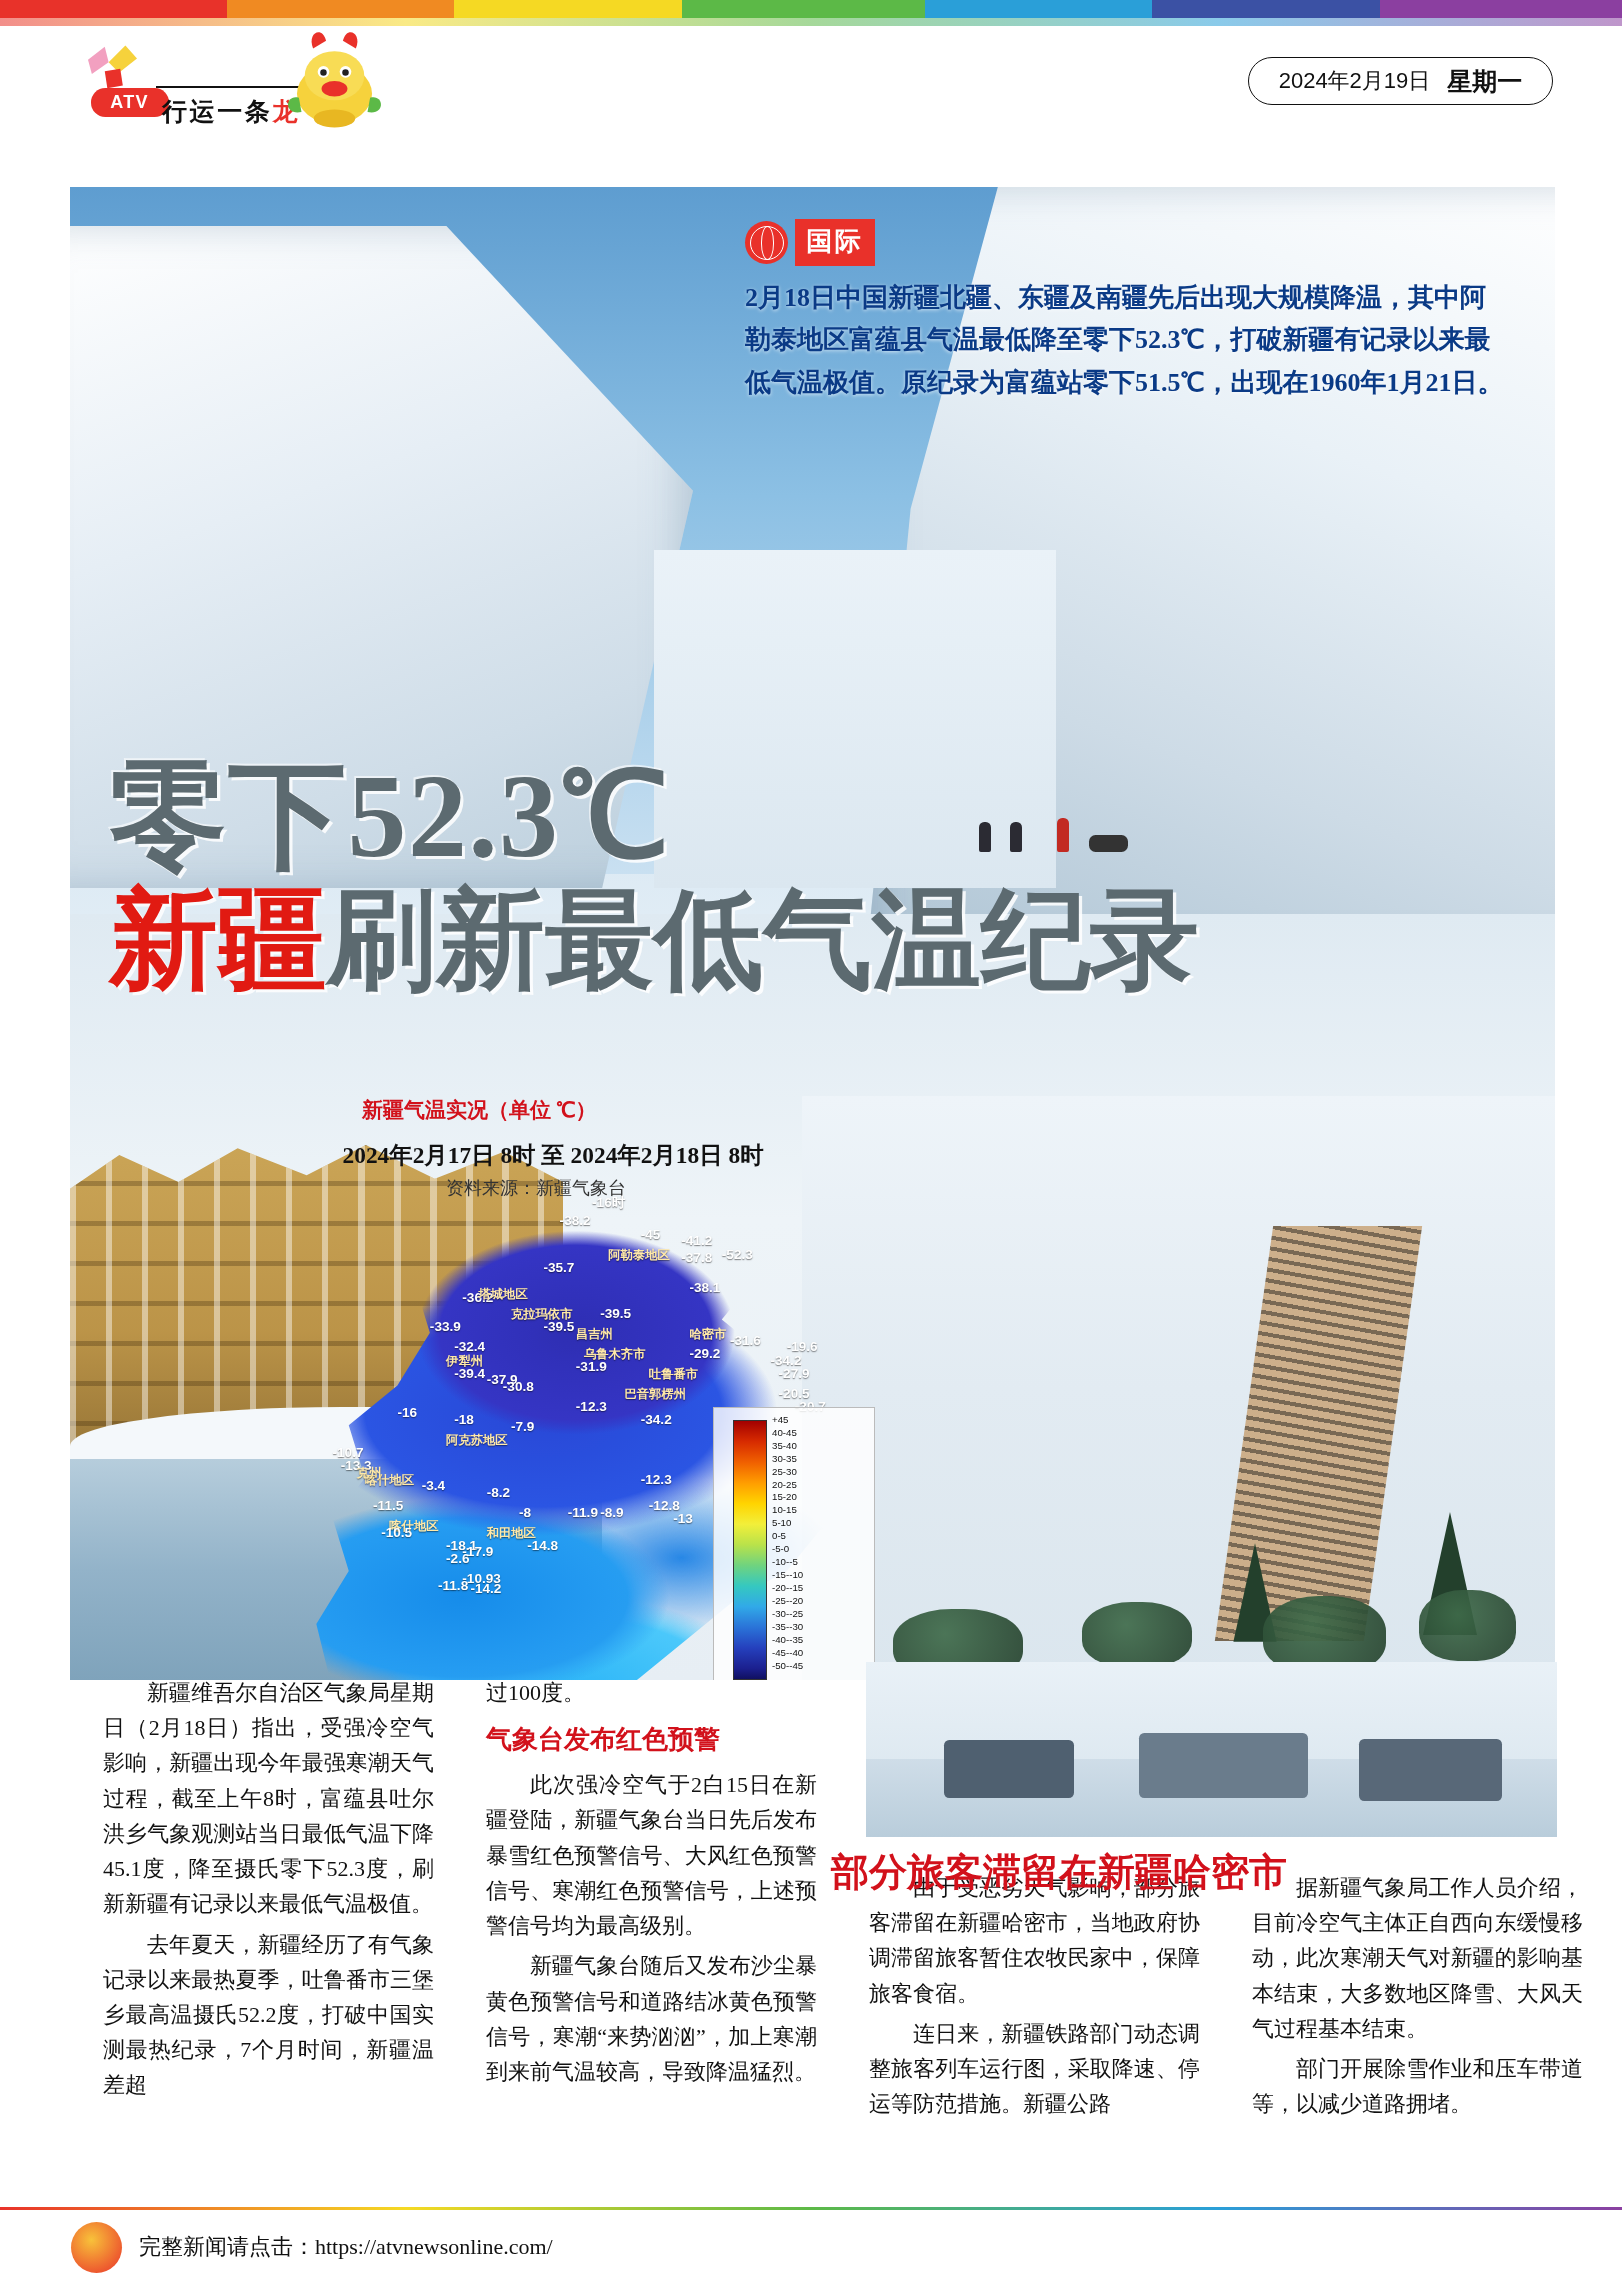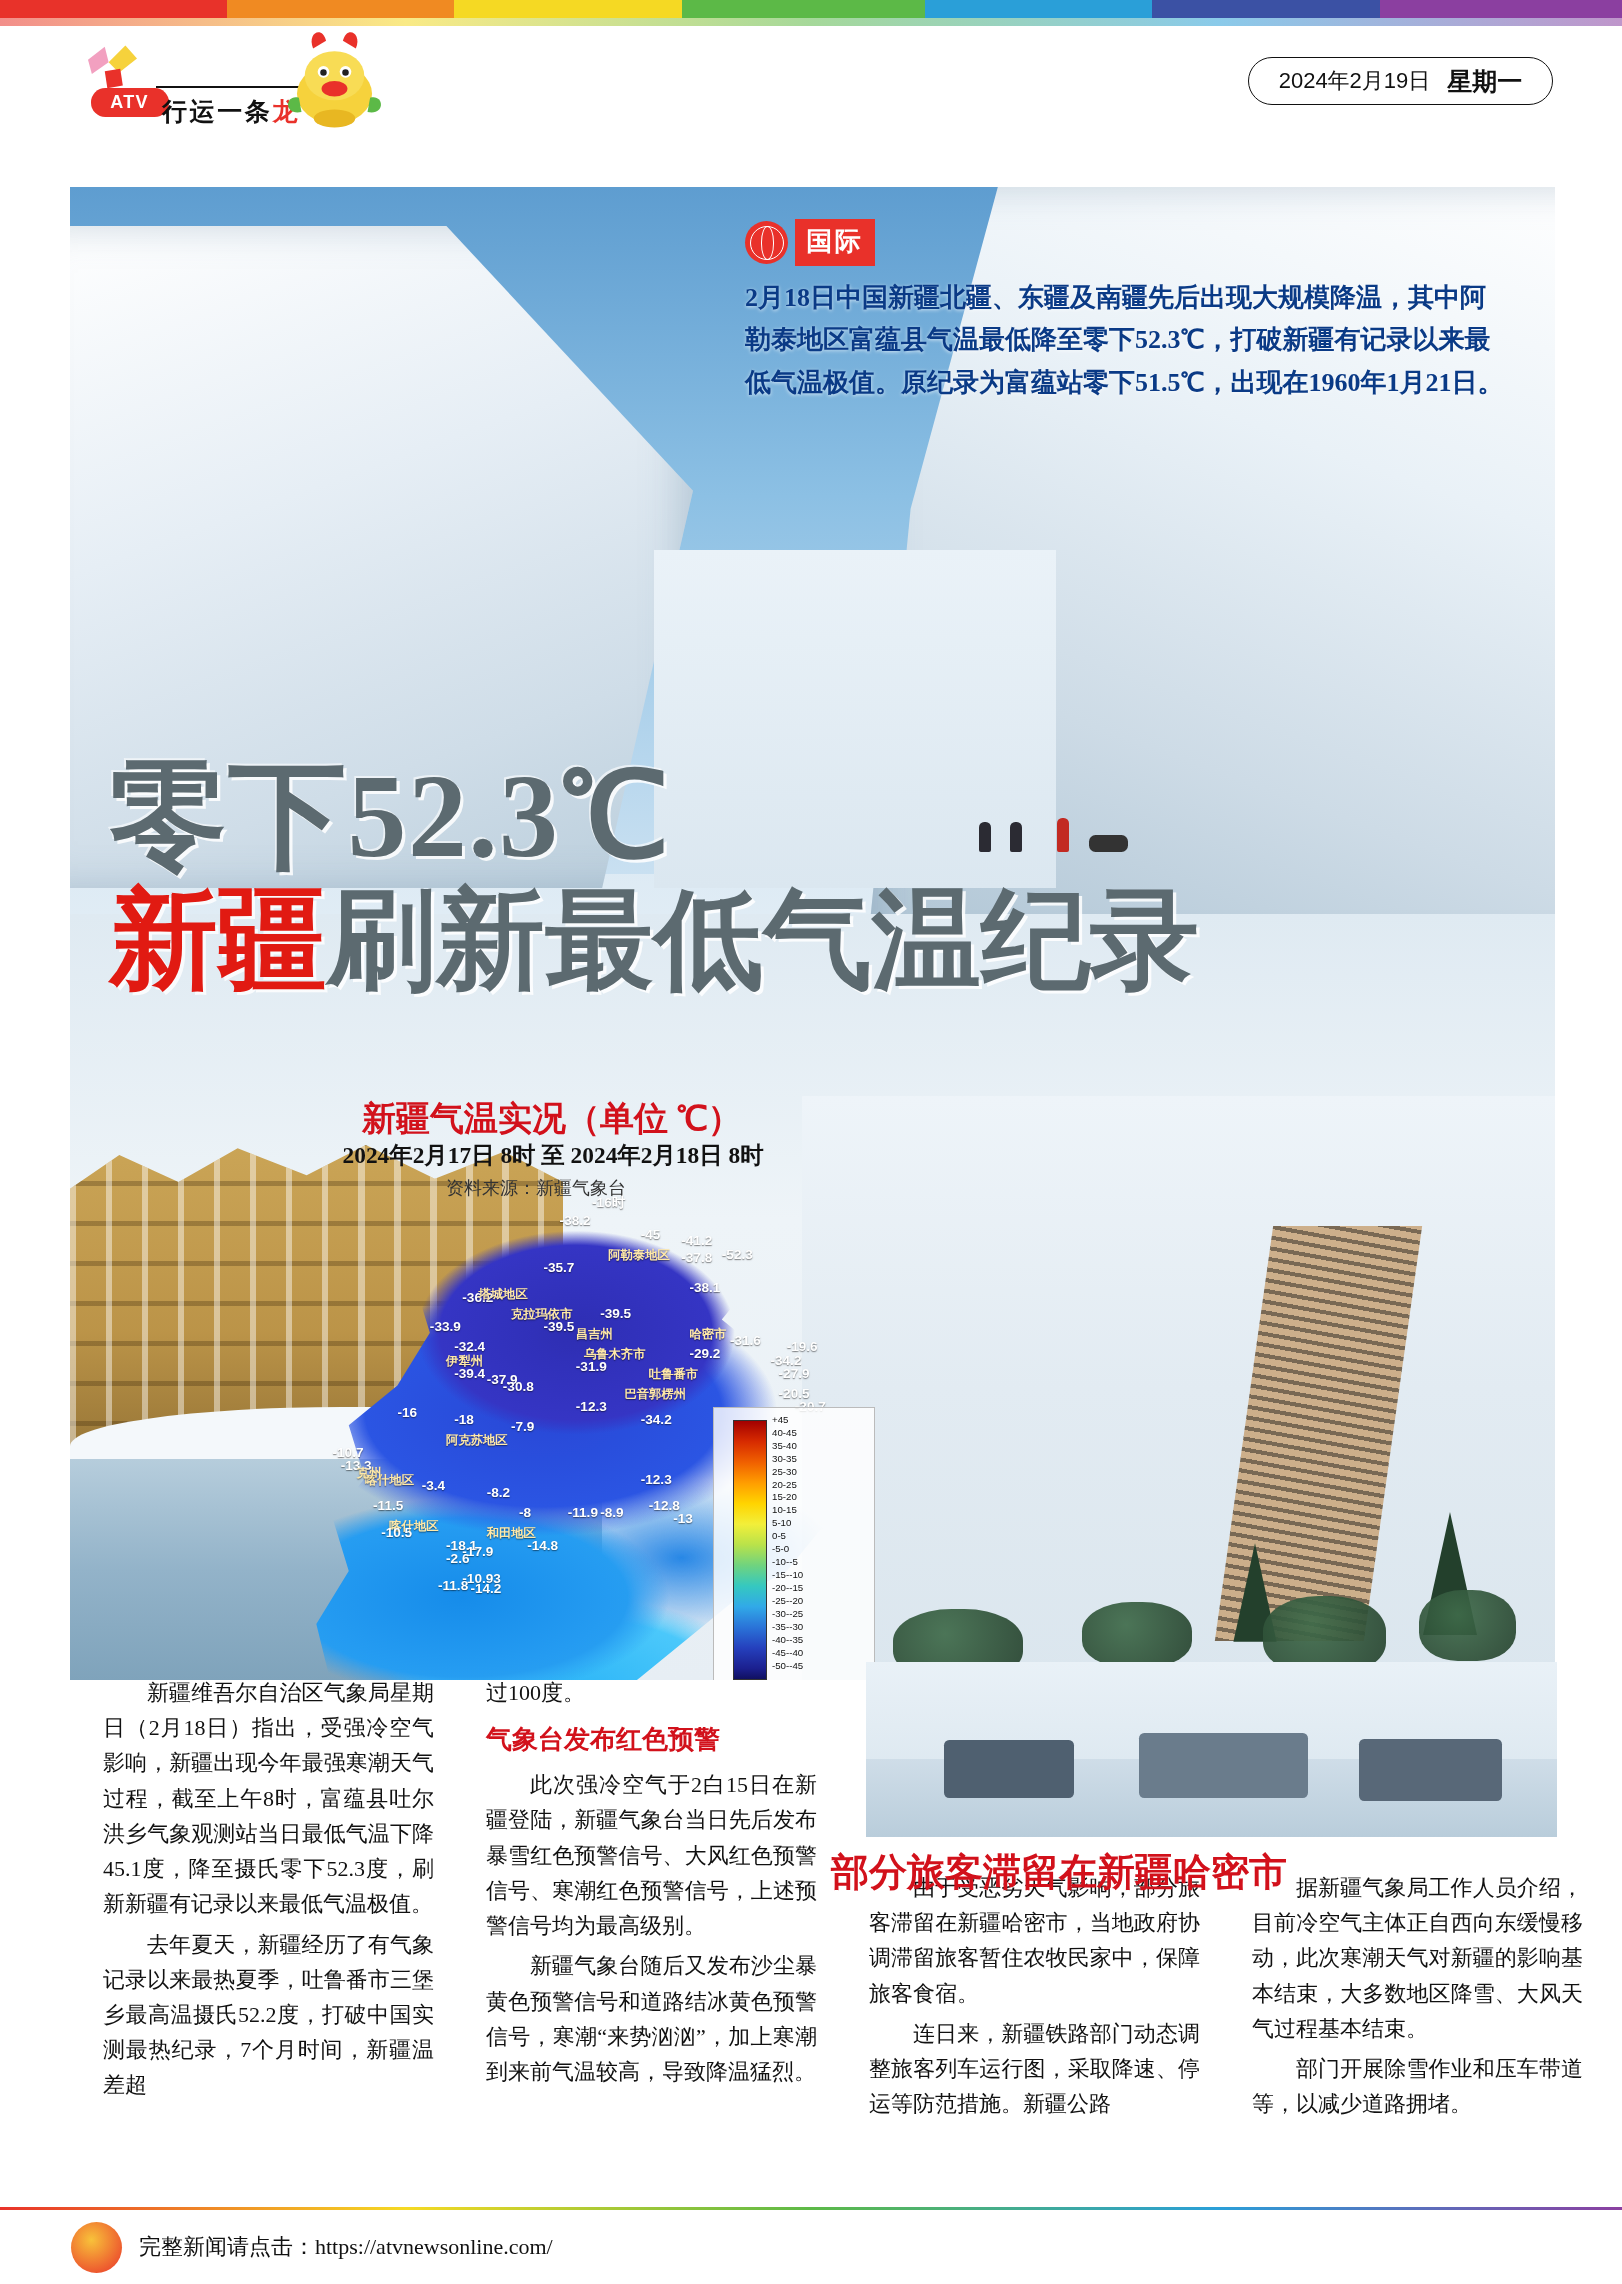--- a/index.html
+++ b/index.html
@@ -194,21 +194,21 @@
     text-shadow: 3.2px 3.2px 0 rgba(255,255,255,.8);
   }
   .hl2 .gray {
     color: #5c6a70; font-family: "Liberation Serif", serif;
     text-shadow: 3.2px 3.2px 0 rgba(255,255,255,.85);
   }
 
   
   .mapblock { position: absolute; left: 279px; top: 909px; width: 714px; height: 746px; }
   .map-title {
-    position: absolute; left: 13px; top: 0; font-size: 34px; font-weight: bold;
+    position: absolute; left: 13px; top: 0; font-size: 21px; font-weight: bold;
     color: #d2111b; font-family: "Liberation Serif", serif;
   }
   .map-sub {
     position: absolute; left: -6.5px; top: 43px; font-size: 23.4px; font-weight: bold;
     color: #111; font-family: "Liberation Serif", serif;
   }
   .map-src {
     position: absolute; left: 97px; top: 80px; font-size: 18px; color: #333;
     font-family: "Liberation Serif", serif;
   }

